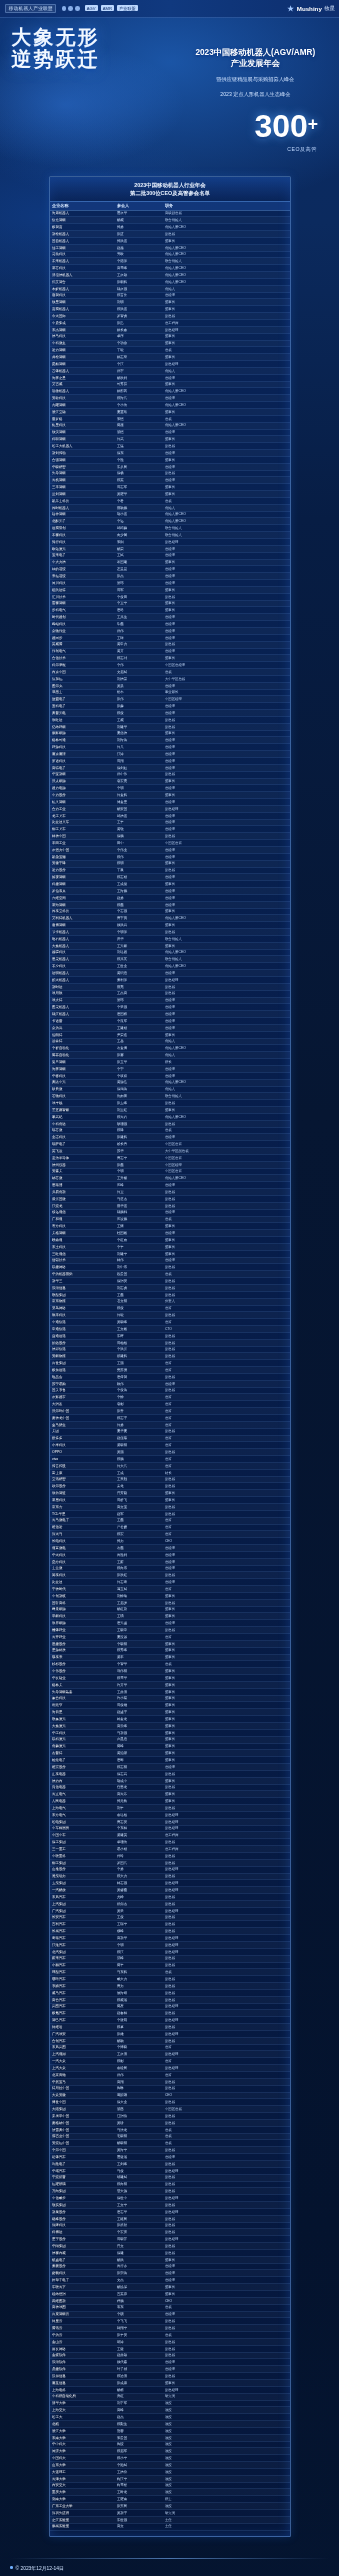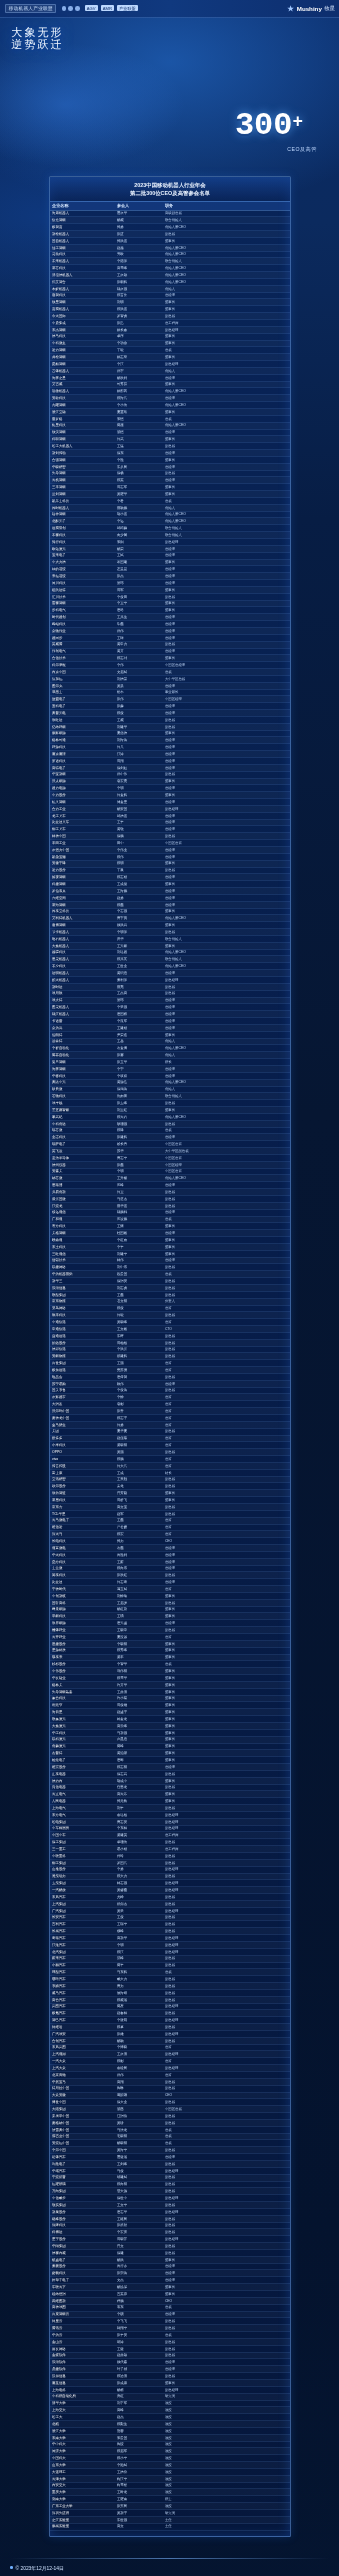--- a/index.html
+++ b/index.html
@@ -60,43 +60,43 @@
   .topbar .brand-right .mark {
     width: 7.2px; height: 7.2px; display:block;
   }
   .topbar .brand-right .cn { font-size:5.2px; color:#d8e8ff; font-weight:normal;}
 
   
   .hero { position: relative; padding: 9.3px 0 0 0; height: 155px; }
   .hero-slogan {
     position:absolute; left: 11.3px; top: 8.2px;
     font-family: "Liberation Serif", serif;
-    font-weight: normal;
-    font-size: 11px;
+    font-weight: bold;
+    font-size: 20px;
     line-height: 1.12;
     letter-spacing: 2.1px;
     color: #f2f8ff;
     text-shadow: 0 1px 5.2px rgba(0,60,160,.9), 0 0 13.4px rgba(80,160,255,.55);
     text-align: right;
   }
   .hero-slogan span { display:block; }
   .hero-slogan .l2 { margin-left: 0; }
   .hero-right {
     position:absolute; right: 7.2px; top: 29px; width: 155px; text-align:center;
   }
   .hero-title {
     font-size: 8.2px; font-weight: bold; line-height: 1.45; color:#ffffff;
     text-shadow: 0 0.5px 3.1px rgba(0,40,120,.9);
   }
   .hero-sub {
     margin-top: 5.2px; font-size: 5.2px; color:#cfe2ff; line-height: 1.7;
   }
   .hero-num {
-    position:absolute; right: 37px; top: 92px;
-    font-family: Liberation Mono, monospace;
+    position:absolute; right: 22px; top: 92px;
+    font-family: Liberation Sans, sans-serif;
     font-weight: bold;
     font-size: 32px;
     line-height: 1;
     color: #ffffff;
     text-shadow: 0 0 9.3px rgba(90,170,255,.8), 0 1.5px 0 rgba(10,40,100,.7);
   }
   .hero-num small { font-size: 17.5px; vertical-align: 7.2px; }
   .hero-num-cap {
     position:absolute; right: 23px; top: 128px;
     font-size: 5.2px; color:#bfd8ff; letter-spacing:0.5px;
@@ -212,20 +212,26 @@
       <span>Mushiny</span>
       <span class="cn">牧星</span>
     </div>
   </div>
 
   <div class="hero">
     <div class="hero-glow"></div>
     <div class="hero-slogan">
       <span class="l1">大象无形</span>
       <span class="l2">逆势跃迁</span>
+    </div>
+    <div class="hero-right">
+      <div class="hero-title">2023中国移动机器人(AGV/AMR)</div>
+      <div class="hero-title">产业发展年会</div>
+      <div class="hero-sub">暨供应链精品展与采购招募人峰会</div>
+      <div class="hero-sub">2023 定点人形机器人生态峰会</div>
     </div>
     <div class="hero-num">
       <span>300</span><small>+</small>
     </div>
     <div class="hero-num-cap">CEO及高管</div>
   </div>
 
   <div class="panel">
     <div class="panel-head">
       <div class="t1">2023中国移动机器人行业年会</div>

